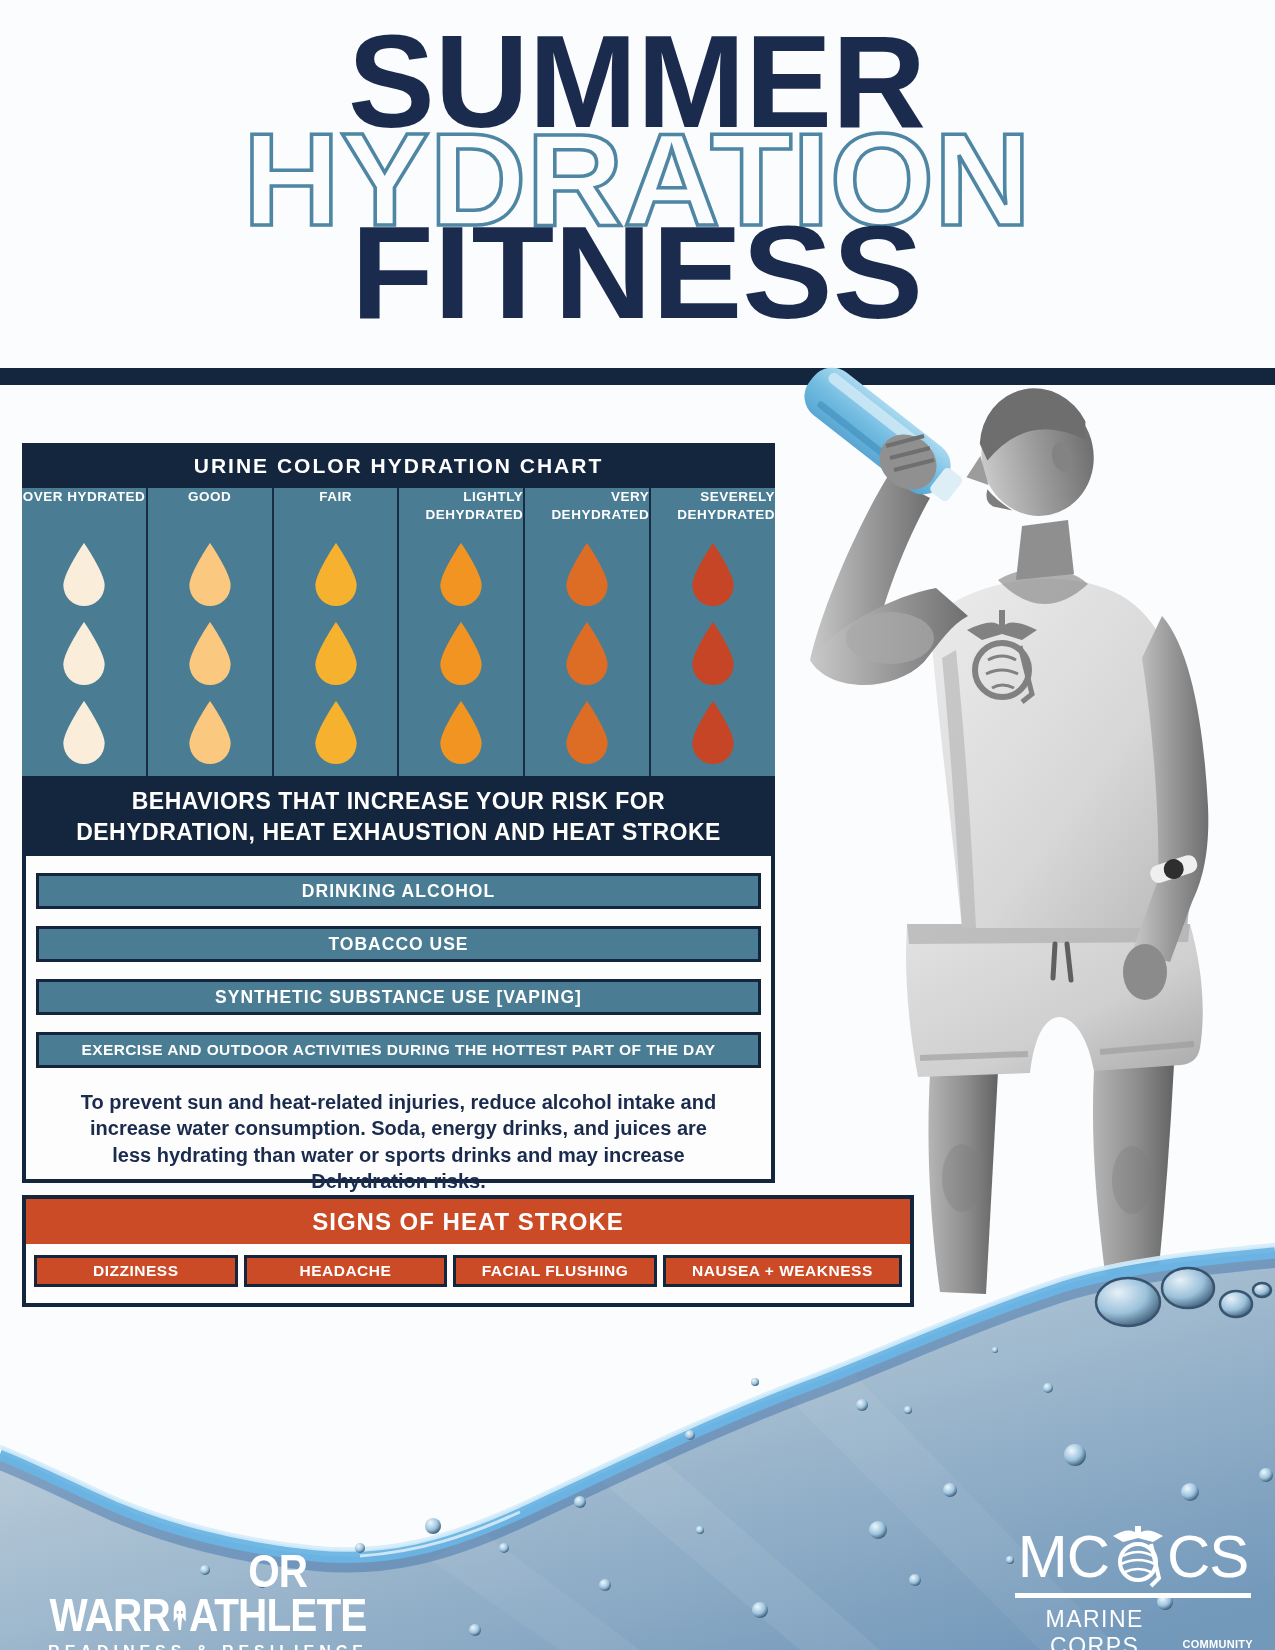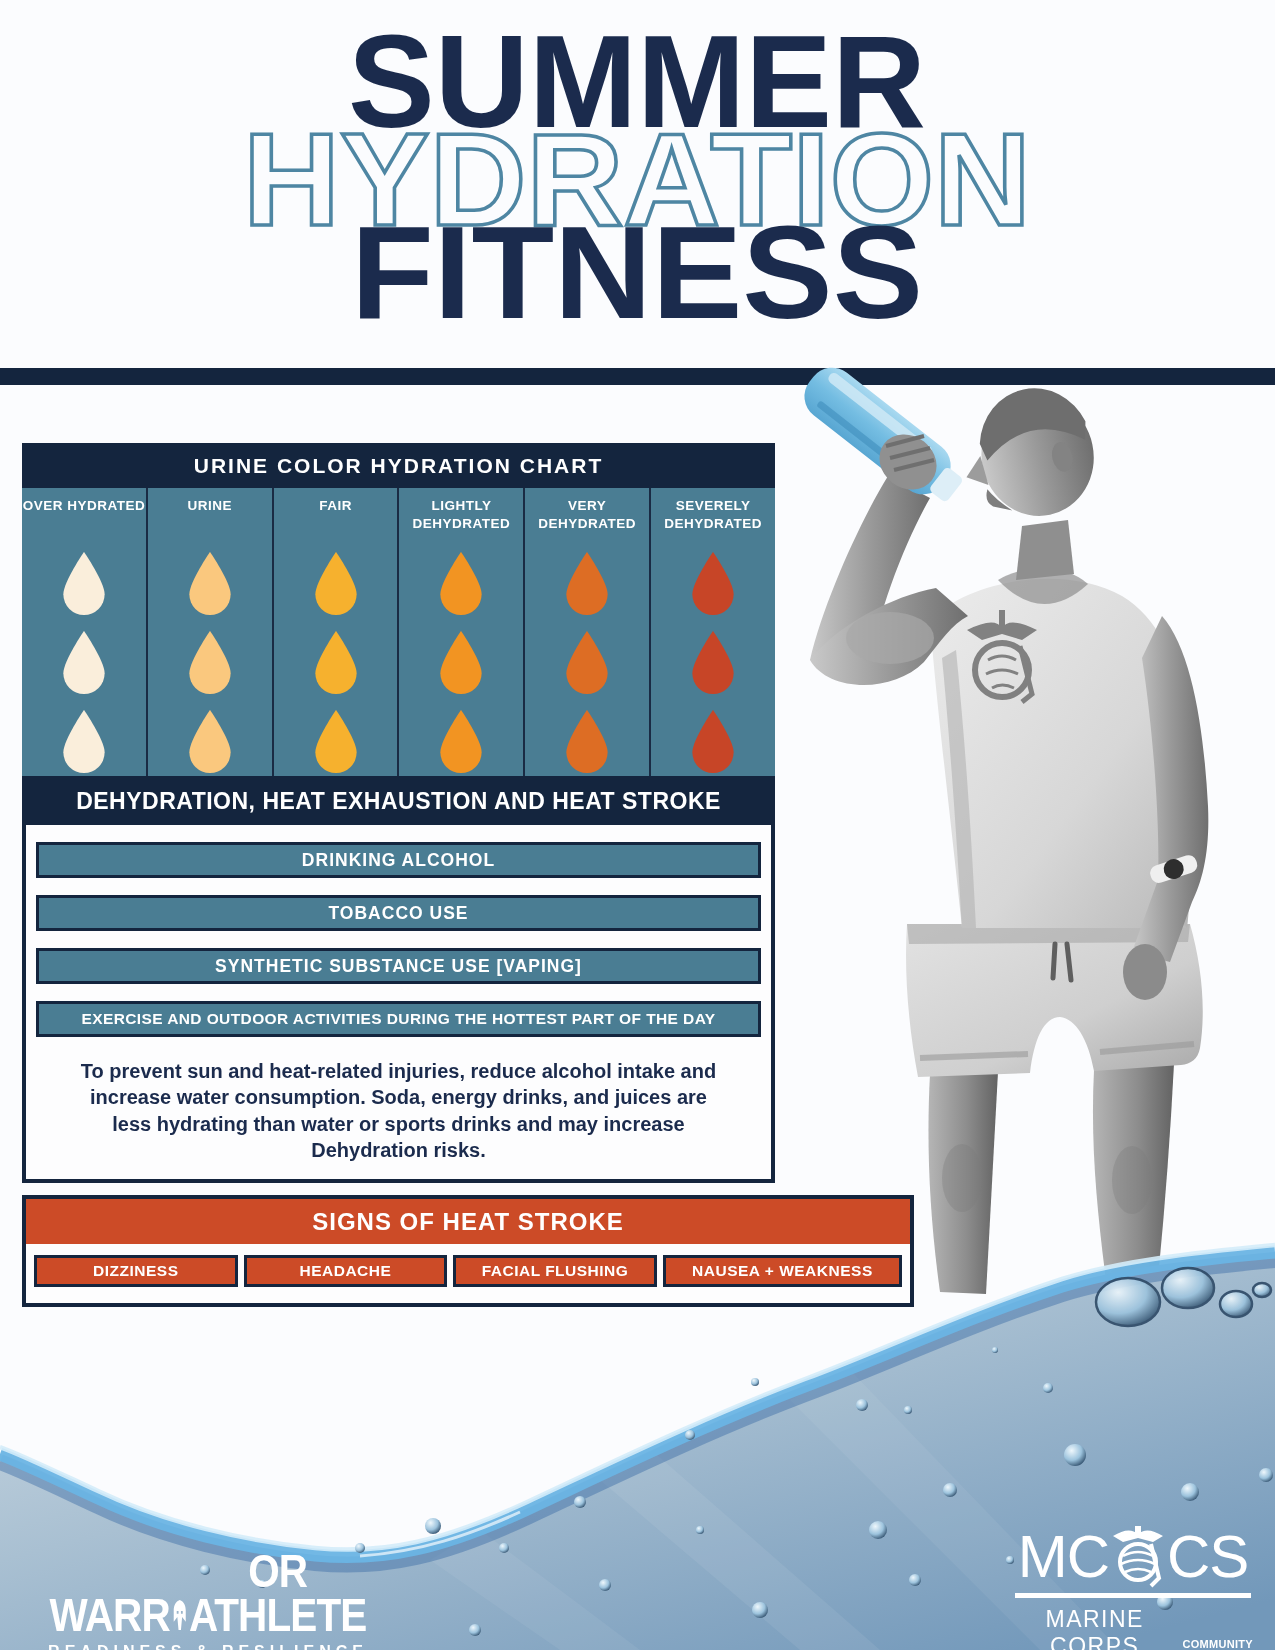--- a/index.html
+++ b/index.html
@@ -10,22 +10,22 @@
   #title-svg{left:0;top:0;width:1275px;height:340px;}
   
   .rule{left:0;top:368px;width:1275px;height:17px;background:#14253e;}
   
   .panel-chart{left:22px;top:427px;width:753px;height:434px;margin-top:16px;}
   .chart-head{height:45px;background:#14253e;color:#fff;display:flex;align-items:center;justify-content:center;
               font-weight:bold;font-size:21px;letter-spacing:2px;}
   .chart-body{height:290px;background:#4a7d93;display:flex;}
   .chart-col{flex:1;display:flex;flex-direction:column;align-items:center;border-right:2px solid #1a2b44;}
   .chart-col:last-child{border-right:none;}
-  .col-label{color:#fff;font-weight:bold;font-size:13.5px;letter-spacing:.5px;text-align:center;
-             line-height:1.35;padding-top:9px;height:46px;}
+  .col-label{color:#fff;font-weight:bold;font-size:13.5px;letter-spacing:.5px;text-align:right;
+             line-height:1.35;height:46px;}
   .drops{display:flex;flex-direction:column;gap:15px;margin-top:8px;}
   
   .panel-behaviors{left:22px;top:776px;width:753px;height:407px;border:4px solid #14253e;background:#fdfdfe;box-sizing:border-box;}
   .beh-head{background:#14253e;color:#fff;text-align:center;font-weight:bold;font-size:23px;
             letter-spacing:.5px;line-height:1.35;padding:6px 0 8px 0;}
   .beh-bar{margin:17px 10px 0 10px;height:30px;background:#4a7d93;border:3px solid #14253e;color:#ffffff;
            display:flex;align-items:center;justify-content:center;font-weight:bold;font-size:17.5px;letter-spacing:1px;}
   .beh-bar.small{font-size:15.5px;letter-spacing:.4px;}
   .beh-note{margin-top:21px;padding:0 48px;text-align:center;color:#1b2b4d;font-weight:bold;
             font-size:20px;line-height:1.32;}
@@ -179,21 +179,21 @@
           <svg width="48" height="64" viewBox="0 0 46 62">
               <path d="M23,1 C23,1 3,30 3,42 a20,20 0 0,0 40,0 C43,30 23,1 23,1 Z" fill="#faeedb"></path>
             </svg>
           <svg width="48" height="64" viewBox="0 0 46 62">
               <path d="M23,1 C23,1 3,30 3,42 a20,20 0 0,0 40,0 C43,30 23,1 23,1 Z" fill="#faeedb"></path>
             </svg>
         </div>
       </div>
 
       <div class="chart-col">
-        <div class="col-label">URINE</div>
+        <div class="col-label">GOOD</div>
         <div class="drops">
           <svg width="48" height="64" viewBox="0 0 46 62">
               <path d="M23,1 C23,1 3,30 3,42 a20,20 0 0,0 40,0 C43,30 23,1 23,1 Z" fill="#fac87e"></path>
             </svg>
           <svg width="48" height="64" viewBox="0 0 46 62">
               <path d="M23,1 C23,1 3,30 3,42 a20,20 0 0,0 40,0 C43,30 23,1 23,1 Z" fill="#fac87e"></path>
             </svg>
           <svg width="48" height="64" viewBox="0 0 46 62">
               <path d="M23,1 C23,1 3,30 3,42 a20,20 0 0,0 40,0 C43,30 23,1 23,1 Z" fill="#fac87e"></path>
             </svg>
@@ -258,20 +258,21 @@
               <path d="M23,1 C23,1 3,30 3,42 a20,20 0 0,0 40,0 C43,30 23,1 23,1 Z" fill="#c74527"></path>
             </svg>
         </div>
       </div>
 
     </div>
   </div>
 
   <div class="panel-behaviors abs">
     <div class="beh-head">
+      <div>BEHAVIORS THAT INCREASE YOUR RISK FOR</div>
       <div>DEHYDRATION, HEAT EXHAUSTION AND HEAT STROKE</div>
     </div>
     <div class="beh-bar">DRINKING ALCOHOL</div>
     <div class="beh-bar">TOBACCO USE</div>
     <div class="beh-bar">SYNTHETIC SUBSTANCE USE [VAPING]</div>
     <div class="beh-bar small">EXERCISE AND OUTDOOR ACTIVITIES DURING THE HOTTEST PART OF THE DAY</div>
     <div class="beh-note">To prevent sun and heat-related injuries, reduce alcohol intake and increase water consumption. Soda, energy drinks, and juices are less hydrating than water or sports drinks and may increase Dehydration risks.</div>
   </div>
 
   <div class="panel-signs abs">

